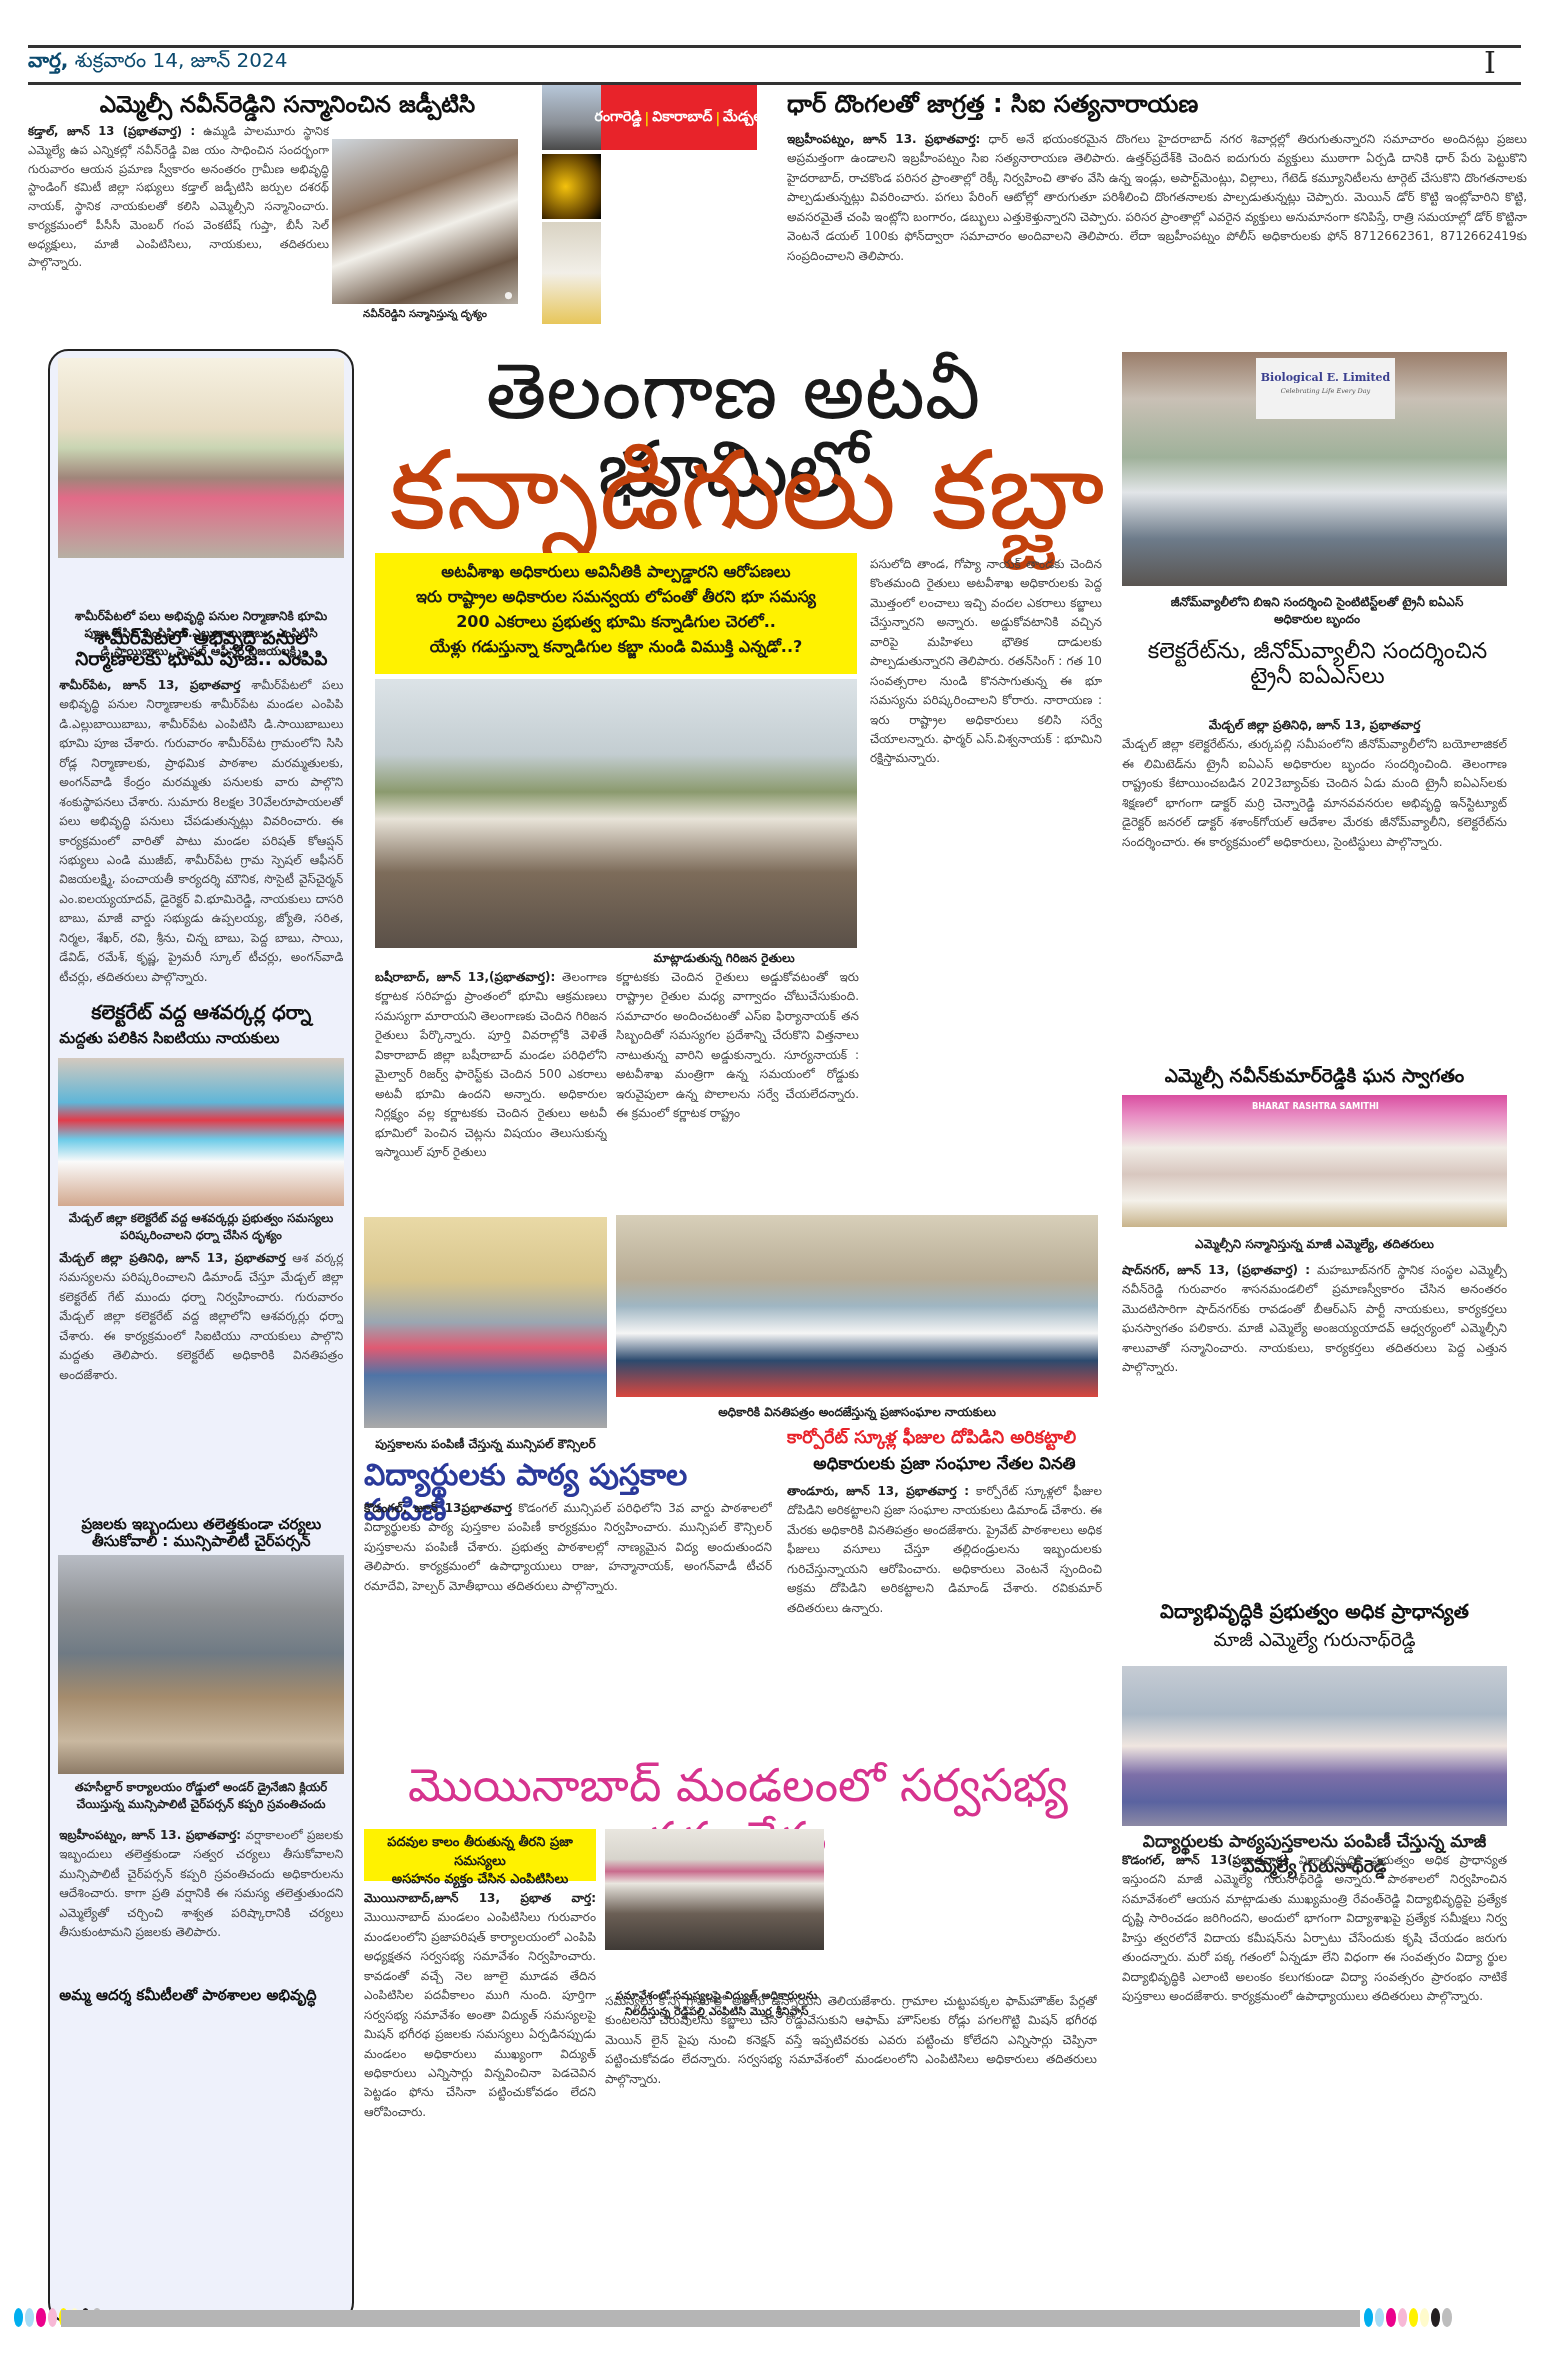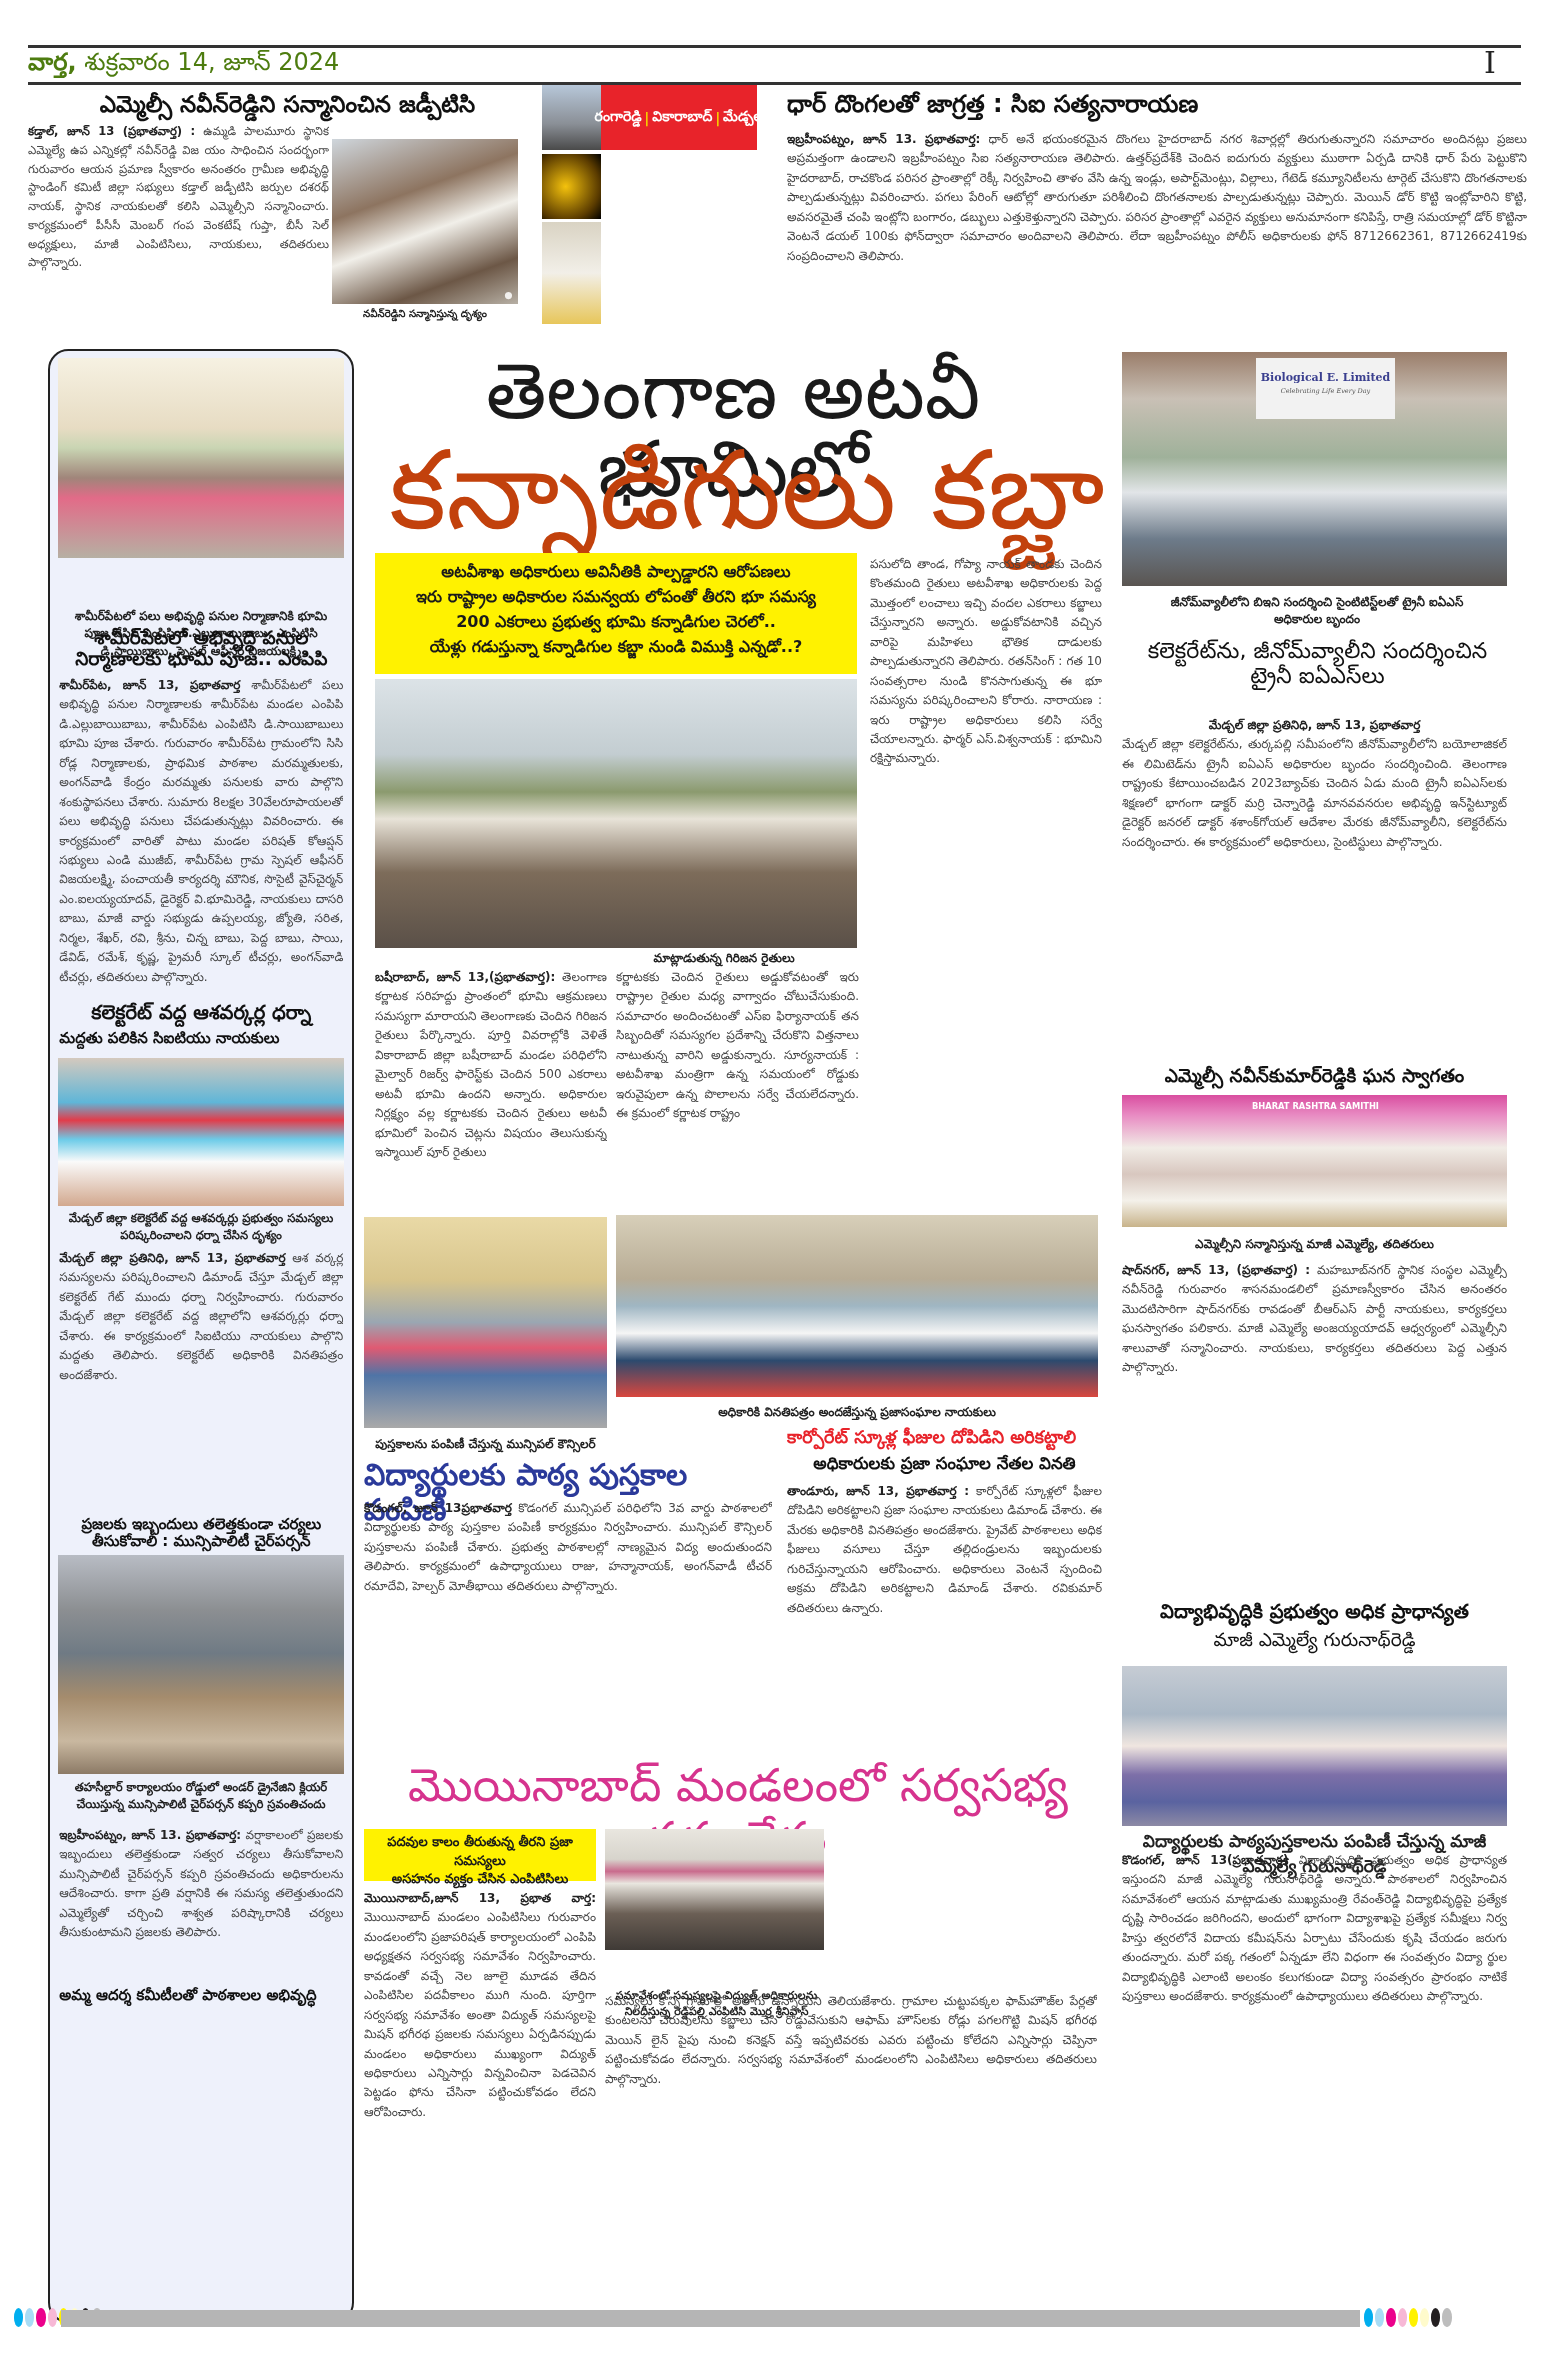--- a/index.html
+++ b/index.html
@@ -2,21 +2,21 @@
 <html style="font-size:15px"><head>
 <meta charset="utf-8">
 <style>
   * { box-sizing: border-box; margin: 0; padding: 0; }
   html, body { width: 1551px; height: 2375px; background: #ffffff; overflow: hidden; }
   body { font-family: "DejaVu Sans", sans-serif; color: #222; position: relative; }
 
   .abs { position: absolute; }
   .rule { position: absolute; left: 28px; width: 1493px; height: 2.8px; background: #333; }
 
-  .masthead-date { left: 28px; top: 48px; font-size: 24px; color: #4d7c0f; }
+  .masthead-date { left: 28px; top: 48px; font-size: 20px; color: #0c4a6e; }
   .masthead-date b { font-weight: bold; }
   .page-num { left: 1484px; top: 45px; font-size: 30px; font-family: "DejaVu Serif", serif; }
 
   .headline { font-weight: bold; color: #111; line-height: 1.15; }
   .body-text { font-size: 12px; line-height: 1.62; color: #444; text-align: justify; }
   .body-text .dl { font-weight: bold; color: #222; }
   .caption { font-size: 13px; font-weight: bold; text-align: center; color: #222; line-height: 1.45; }
 
   .photo { position: absolute; overflow: hidden; }
   .photo .ph-label { position: absolute; bottom: 3.7px; right: 5.6px; font-size: 9.3px; color: rgba(255,255,255,0.85); }

